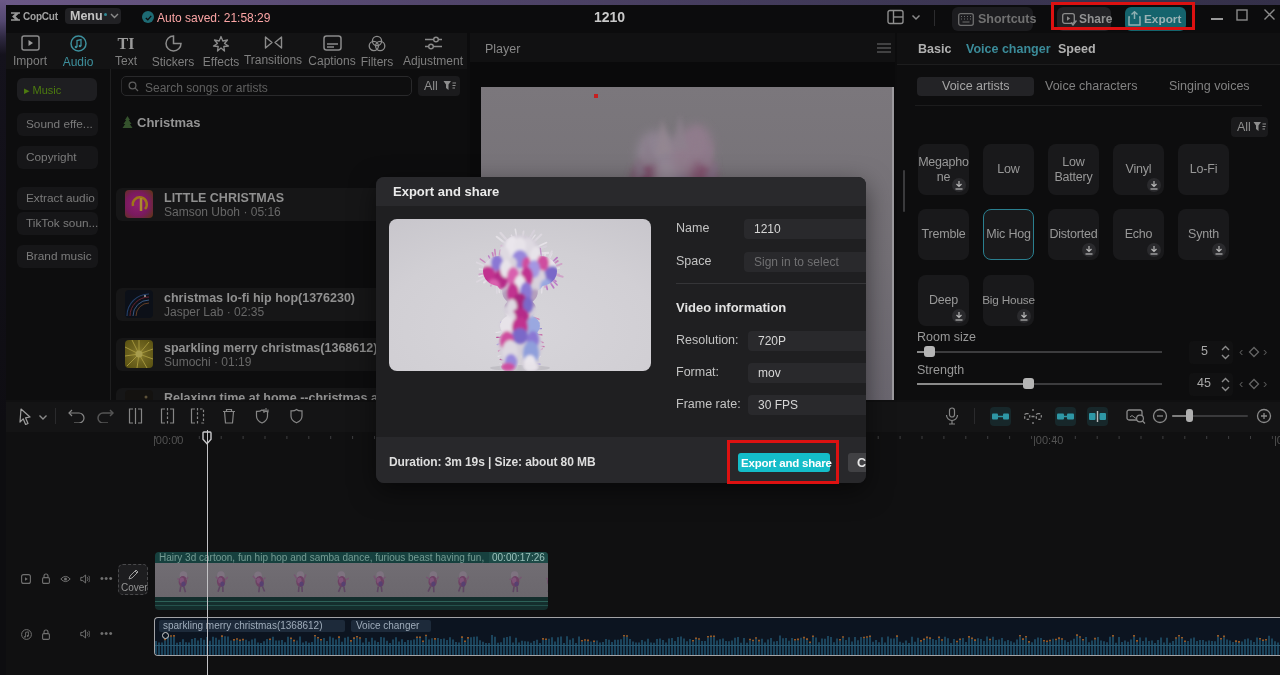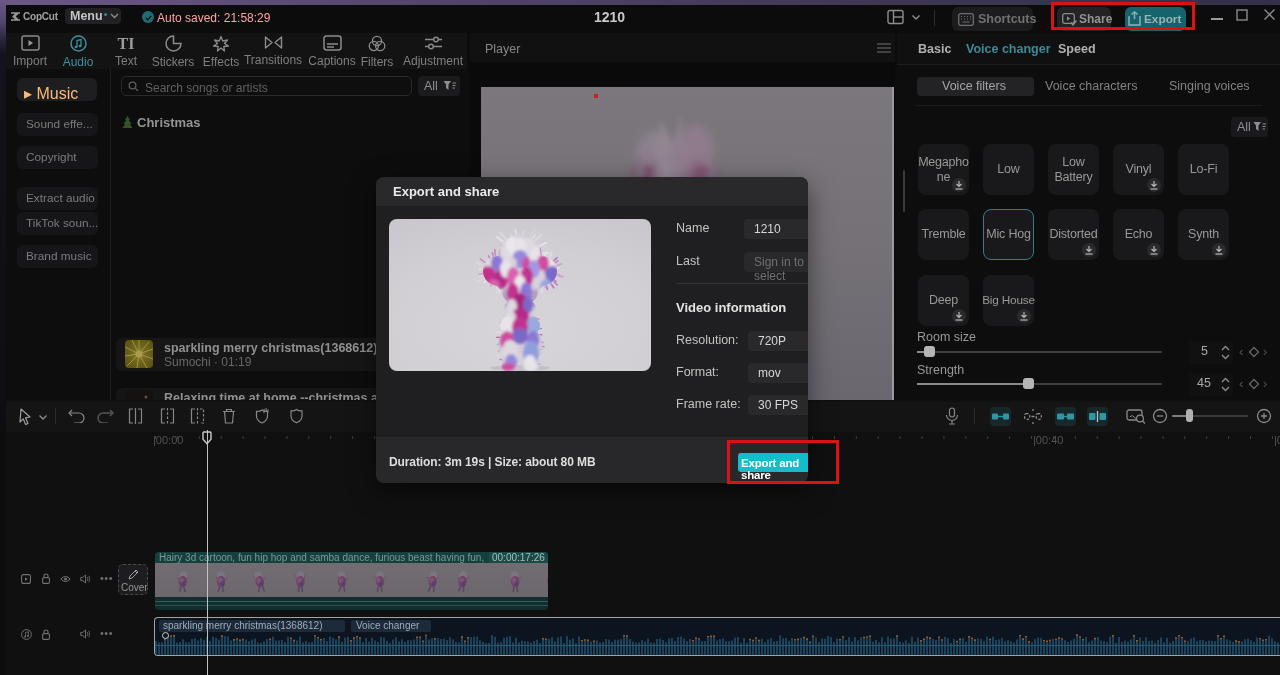--- a/index.html
+++ b/index.html
@@ -171,33 +171,56 @@
       </svg>
     <div class="abs" style="left:139px;top:48px;font-size:12px;color:#606060;">Search songs or artists</div>
     <div class="abs" style="left:412px;top:43px;width:42px;height:20px;background:#1b1b1d;border-radius:4px;"></div>
     <div class="abs" style="left:418px;top:46px;font-size:12.5px;color:#8e8e8e;">All</div>
     <svg class="abs" style="left:437px;top:47px;" width="13" height="12" viewBox="0 0 13 12">
         <path d="M.5 1 H8 L5.5 4.5 V10 L3 8 V4.5 Z" fill="#8e8e8e"></path>
         <path d="M9.5 3 h3.5 M9.5 5.5 h3 M9.5 8 h2.5" stroke="#8e8e8e" stroke-width="1.1"></path>
       </svg>
 
     <div class="abs" style="left:11px;top:45px;width:80px;height:23px;background:#1e1e21;border-radius:6px;"></div>
-    <div class="abs" style="left:18px;top:51px;font-size:16px;color:#fdba74;">▸ Music</div>
+    <div class="abs" style="left:18px;top:51px;font-size:11px;color:#4d7c0f;">▸ Music</div>
     <div class="abs sbtn" style="top:80px;">Sound effe...</div>
     <div class="abs sbtn" style="top:113px;">Copyright</div>
     <div class="abs sbtn" style="top:154px;">Extract audio</div>
     <div class="abs sbtn" style="top:179px;">TikTok soun...</div>
     <div class="abs sbtn" style="top:212px;">Brand music</div>
     <div class="abs" style="left:104px;top:36px;width:1px;height:331px;background:#1e1e1f;"></div>
 
     <svg class="abs" style="left:116px;top:83px;" width="11" height="13" viewBox="0 0 11 13">
         <path d="M5.5 0 L8 4 H6.8 L9.5 8 H7.8 L10.5 12 H.5 L3.2 8 H1.5 L4.2 4 H3 Z" fill="#35522d"></path>
       </svg>
     <div class="abs" style="left:131px;top:82px;font-size:13px;font-weight:bold;color:#949494;">Christmas</div>
 
+    <div class="mrow" style="top:155px;">
+      <div class="th" style="background:radial-gradient(circle at 45% 50%, #8e2070 0%, #7a1a5f 55%, #5c380e 100%);">
+        <svg width="28" height="28" viewBox="0 0 28 28">
+            <path d="M8 16 a7 7 0 1 1 12 3" fill="none" stroke="#9e7619" stroke-width="2.5"></path>
+            <path d="M16 8 v13" stroke="#ad8a31" stroke-width="2.5"></path>
+          </svg>
+      </div>
+      <div class="t1">LITTLE CHRISTMAS</div>
+      <div class="t2">Samson Uboh · 05:16</div>
+    </div>
+    <div class="mrow" style="top:255px;">
+      <div class="th" style="background:#0c1018;">
+        <svg width="28" height="28" viewBox="0 0 28 28">
+            <path d="M2 26 a22 22 0 0 1 22-22" fill="none" stroke="#24406a" stroke-width="1.2"></path>
+            <path d="M5 26 a19 19 0 0 1 19-19" fill="none" stroke="#6a2430" stroke-width="1"></path>
+            <path d="M8 26 a16 16 0 0 1 16-16" fill="none" stroke="#3a5a84" stroke-width="1"></path>
+            <path d="M11 26 a13 13 0 0 1 13-13" fill="none" stroke="#7a4a2a" stroke-width=".8"></path>
+            <circle cx="20" cy="6" r="1" fill="#aaa"></circle>
+          </svg>
+      </div>
+      <div class="t1">christmas lo-fi hip hop(1376230)</div>
+      <div class="t2">Jasper Lab · 02:35</div>
+    </div>
     <div class="mrow" style="top:305px;">
       <div class="th" style="background:radial-gradient(circle, #90842f 0%, #6f6420 40%, #585010 100%);">
         <svg width="28" height="28" viewBox="0 0 28 28">
             <g stroke="#a3953c" stroke-width="1">
               <path d="M14 14 L14 0 M14 14 L24 2 M14 14 L28 9 M14 14 L28 19 M14 14 L22 28 M14 14 L12 28 M14 14 L2 26 M14 14 L0 16 M14 14 L0 7 M14 14 L7 0"></path>
             </g>
             <circle cx="14" cy="14" r="3.5" fill="#a89d4e"></circle>
           </svg>
       </div>
       <div class="t1">sparkling merry christmas(1368612)</div>
@@ -262,21 +285,21 @@
   <div class="abs" id="rightpanel" style="left:897px;top:33px;width:383px;height:367px;background:#0d0d0e;overflow:hidden;">
     <div class="abs" style="left:0;top:0;width:383px;height:31px;background:#101011;"></div>
     <div class="abs" style="left:21px;top:9px;font-size:12.5px;font-weight:bold;color:#b0b0b0;">Basic</div>
     <div class="abs" style="left:69px;top:9px;font-size:12.5px;font-weight:bold;color:#3b8b99;">Voice changer</div>
     <div class="abs" style="left:161px;top:9px;font-size:12.5px;font-weight:bold;color:#b0b0b0;">Speed</div>
     <div class="abs" style="left:0;top:31px;width:383px;height:1px;background:#1d1d1e;"></div>
 
     <div class="abs" style="left:6px;top:137px;width:2px;height:42px;background:#3a3a3c;border-radius:1px;"></div>
 
     <div class="abs" style="left:20px;top:44px;width:117px;height:19px;background:#232326;border-radius:4px;"></div>
-    <div class="abs" style="left:45px;top:46px;font-size:12.5px;color:#a5a5a5;">Voice filters</div>
+    <div class="abs" style="left:45px;top:46px;font-size:12.5px;color:#a5a5a5;">Voice artists</div>
     <div class="abs" style="left:148px;top:46px;font-size:12.5px;color:#828282;">Voice characters</div>
     <div class="abs" style="left:272px;top:46px;font-size:12.5px;color:#828282;">Singing voices</div>
     <div class="abs" style="left:18px;top:72px;width:347px;height:1px;background:#1c1c1d;"></div>
 
     <div class="abs" style="left:334px;top:84px;width:37px;height:20px;background:#1a1a1c;border-radius:4px;"></div>
     <div class="abs" style="left:340px;top:87px;font-size:12.5px;color:#8e8e8e;">All</div>
     <svg class="abs" style="left:356px;top:88px;" width="13" height="12" viewBox="0 0 13 12">
         <path d="M.5 1 H8 L5.5 4.5 V10 L3 8 V4.5 Z" fill="#8e8e8e"></path>
         <path d="M9.5 3 h3.5 M9.5 5.5 h3 M9.5 8 h2.5" stroke="#8e8e8e" stroke-width="1.1"></path>
       </svg>
@@ -683,21 +706,21 @@
       <div class="abs" style="left:0;top:27px;width:1126px;height:1px;background:#2a5870;"></div>
       <div class="abs" style="left:7px;top:14px;width:7px;height:7px;border:1.5px solid #cfcfcf;border-radius:50%;background:#0c1420;"></div>
     </div>
 
     <div class="abs" style="left:200.5px;top:30px;width:1px;height:245px;background:#c2c2c5;"></div>
     <svg class="abs" style="left:196px;top:31px;" width="10" height="14" viewBox="0 0 10 14">
         <path d="M1.9 1 H8.1 Q9 1 9 1.9 V8.2 L5 12.8 L1 8.2 V1.9 Q1 1 1.9 1 Z" fill="none" stroke="#c9c9cb" stroke-width="1.4"></path>
       </svg>
   </div>
 
-  <div class="abs" id="dialog" style="left:376px;top:177px;width:432px;height:306px;background:#1f1f21;border-radius:8px;box-shadow:0 8px 26px rgba(0,0,0,.5);overflow:hidden;">
+  <div class="abs" id="dialog" style="left:376px;top:177px;width:490px;height:306px;background:#1f1f21;border-radius:8px;box-shadow:0 8px 26px rgba(0,0,0,.5);overflow:hidden;">
     <div class="abs" style="left:0;top:0;width:533px;height:29px;background:#29292c;"></div>
     <div class="abs" style="left:17px;top:7px;font-size:13px;font-weight:bold;color:#eaeaea;">Export and share</div>
 
     <div class="abs" style="left:13px;top:42px;width:262px;height:152px;border-radius:8px;overflow:hidden;">
       <svg width="262" height="152" viewBox="0 0 262 152">
         <defs>
           <radialGradient id="pbg" cx="50%" cy="72%" r="95%">
             <stop offset="0%" stop-color="#d7d5da"></stop>
             <stop offset="55%" stop-color="#d1cfd4"></stop>
             <stop offset="100%" stop-color="#c6c4ca"></stop>
@@ -869,21 +892,21 @@
             <ellipse cx="141" cy="144" rx="6" ry="8" fill="#eae6ec"></ellipse>
             <ellipse cx="119" cy="148" rx="7" ry="4" fill="#cf4d9f"></ellipse>
             <ellipse cx="142" cy="148" rx="7" ry="4" fill="#e7e3e9"></ellipse>
           </g>
       </svg>
     </div>
 
     <div class="dlab" style="left:300px;top:44px;">Name</div>
     <div class="abs" style="left:368px;top:42px;width:152px;height:20px;background:#29292c;border-radius:4px;"></div>
     <div class="abs" style="left:378px;top:45px;font-size:12px;color:#d6d6d6;">1210</div>
-    <div class="dlab" style="left:300px;top:77px;">Last</div>
+    <div class="dlab" style="left:300px;top:77px;">Space</div>
     <div class="abs" style="left:368px;top:75px;width:152px;height:20px;background:#29292c;border-radius:4px;"></div>
     <div class="abs" style="left:378px;top:78px;font-size:12px;color:#707072;">Sign in to select</div>
     <svg class="abs" style="left:504px;top:82px;" width="10" height="7" viewBox="0 0 10 7">
         <path d="M1.5 1.5 L5 5 L8.5 1.5" stroke="#cfcfcf" stroke-width="1.5" fill="none"></path>
       </svg>
     <div class="abs" style="left:300px;top:106px;width:220px;height:1px;background:#353538;"></div>
     <div class="abs" style="left:300px;top:123px;font-size:13px;font-weight:bold;color:#e2e2e2;">Video information</div>
     <div class="dlab" style="left:300px;top:156px;">Resolution:</div>
     <div class="abs" style="left:372px;top:154px;width:148px;height:20px;background:#29292c;border-radius:4px;"></div>
     <div class="abs" style="left:382px;top:157px;font-size:12px;color:#d6d6d6;">720P</div>

